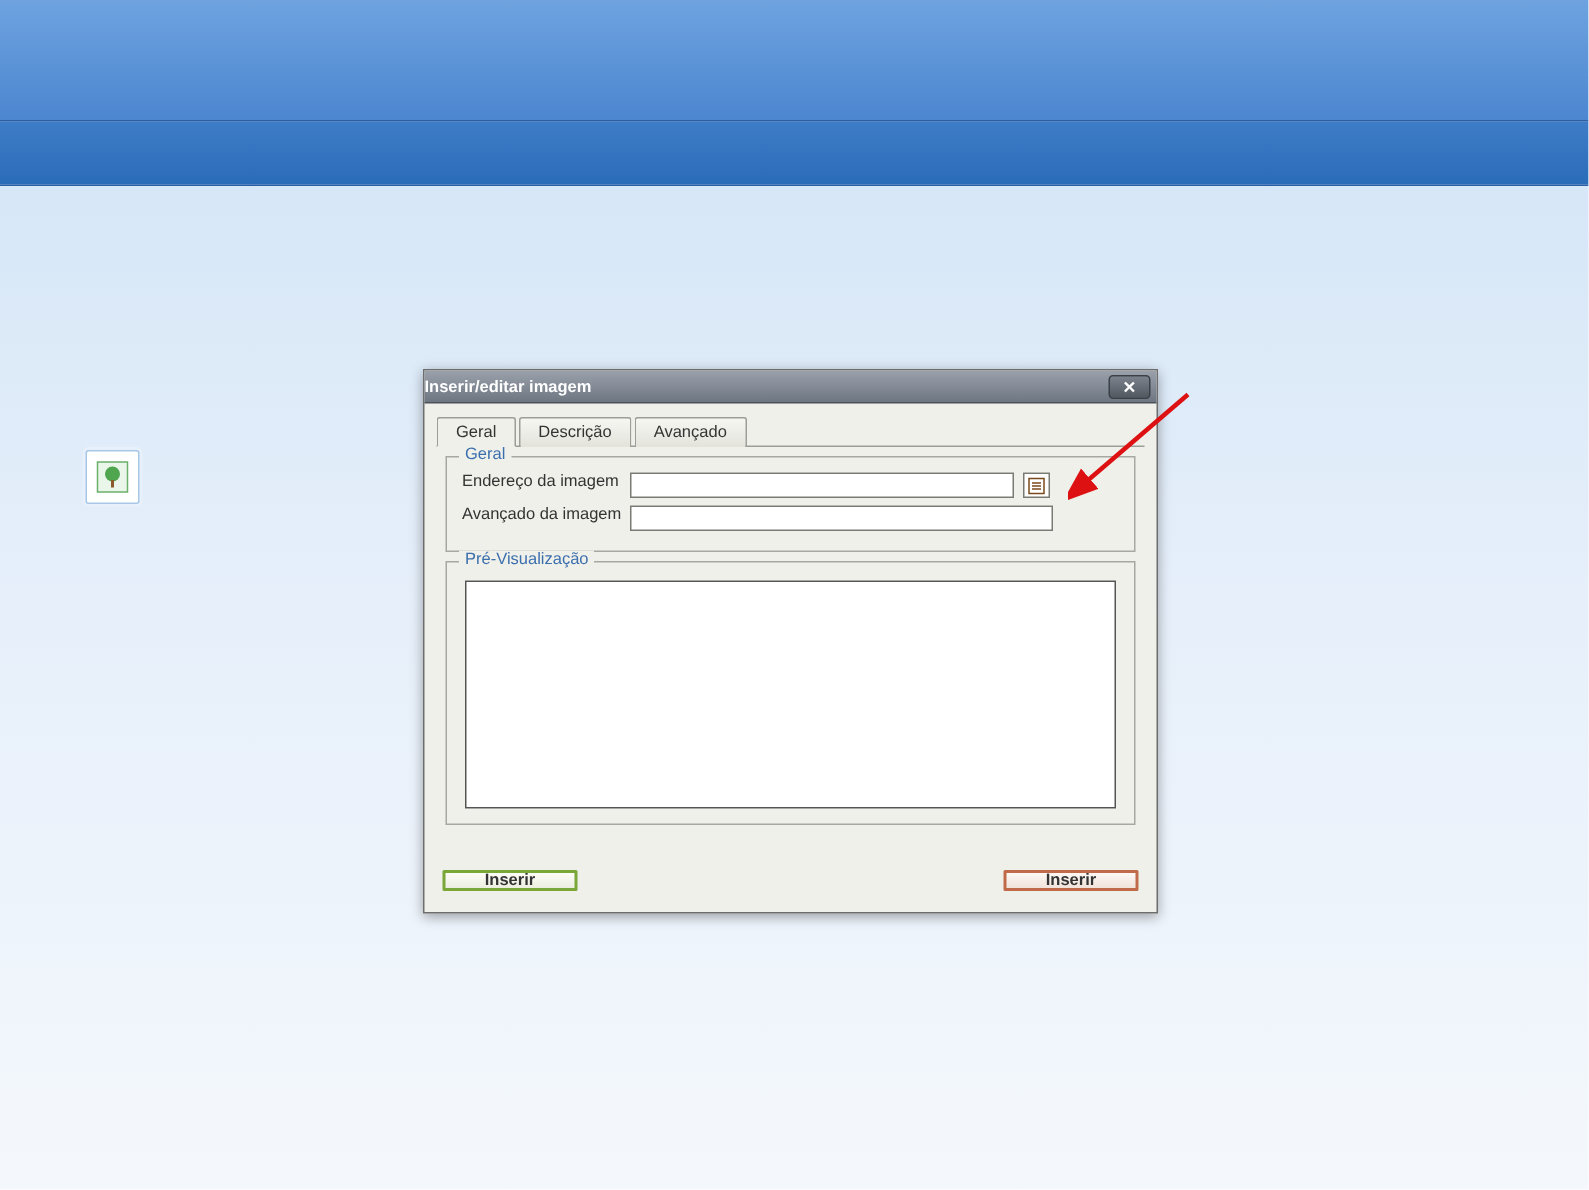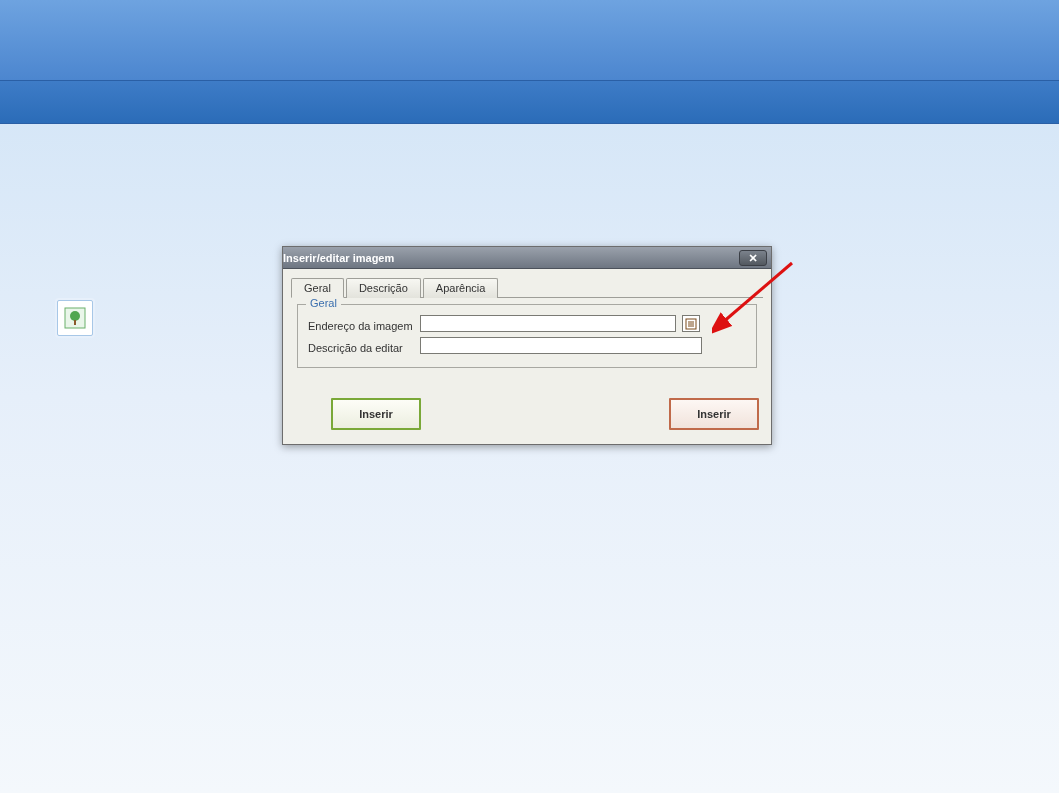--- a/index.html
+++ b/index.html
@@ -73,21 +73,21 @@
       padding:6px 6px 8px 6px;
     }
     .fieldset {
       border:1px solid #a8a8a2; padding:10px 10px 8px 10px; margin-bottom:6px;
       position:relative;
     }
     .fieldset .legend {
       position:absolute; top:-8px; left:8px; background:#f0f0ea; padding:0 4px;
       font-size:11px; color:#3b6fae;
     }
-    .form-row { display:flex; align-items:flex-end; margin-bottom:5px; }
+    .form-row { display:flex; align-items:flex-start; margin-bottom:5px; }
     .form-row label { font-size:11px; width:112px; color:#333; }
     .form-row input[type=text] {
       height:17px; border:1px solid #7a7a74; font-size:11px; padding:0 3px;
       background:#fff;
     }
     .url-input { width:256px; }
     .wide-input { width:282px; }
     .dropdown {
       width:282px; height:17px; border:1px solid #7a7a74;
       background: linear-gradient(to bottom,#fdfdfd 0%, #dedede 100%);
@@ -100,23 +100,23 @@
       cursor:pointer;
     }
     .preview-box {
       border:1px solid #555; height:152px; background:#fff; margin:2px;
     }
     .dlg-footer {
       display:flex; justify-content:space-between;
       padding:8px 12px 14px 12px;
     }
     .btn {
-      width:90px; height:32px; font-size:11px; font-weight:bold;
+      width:90px; height:14px; font-size:11px; font-weight:bold;
       border-radius:1px; cursor:pointer;
-      display:flex; align-items:center; justify-content:center;margin-left:36px;
+      display:flex; align-items:center; justify-content:center;
     }
     .btn-insert {
       background: linear-gradient(to bottom,#fdfdf7 0%, #eceee0 100%);
       border:2px solid #7aa838; color:#333;
     }
     .btn-cancel {
       background: linear-gradient(to bottom,#fdf7f4 0%, #f1e3db 100%);
       border:2px solid #c06a4a; color:#333;
     }
     .arrow {
@@ -158,21 +158,21 @@
   <div class="dlg-title">
     <span>Inserir/editar imagem</span>
     <div class="dlg-close">
       <span>✕</span>
     </div>
   </div>
 
   <div class="tabs-row">
     <div class="tab active">Geral</div>
     <div class="tab">Descrição</div>
-    <div class="tab">Aparência</div>
+    <div class="tab">Avançado</div>
   </div>
 
   <div class="dlg-body">
     <div class="fieldset">
       <span class="legend">Geral</span>
 
       <div class="form-row">
         <label>Endereço da imagem</label>
         <input type="text" class="url-input" value="" style="">
         <div class="browse-btn">
@@ -180,26 +180,30 @@
             <rect x="1" y="1" width="10" height="10" fill="none" stroke="#7a4a1a"></rect>
             <line x1="3" y1="4" x2="9" y2="4" stroke="#7a4a1a"></line>
             <line x1="3" y1="6" x2="9" y2="6" stroke="#7a4a1a"></line>
             <line x1="3" y1="8" x2="9" y2="8" stroke="#7a4a1a"></line>
           </svg>
         </div>
       </div>
 
 
       <div class="form-row">
-        <label>Descrição da editar</label>
+        <label>Avançado da imagem</label>
         <input type="text" class="wide-input" value="" style="">
       </div>
 
     </div>
 
+    <div class="fieldset">
+      <span class="legend">Pré-Visualização</span>
+      <div class="preview-box"></div>
+    </div>
   </div>
 
   <div class="dlg-footer">
     <div class="btn btn-insert">Inserir</div>
     <div class="btn btn-cancel">Inserir</div>
   </div>
 </div>
 
 <svg class="arrow" viewBox="0 0 90 80">
   <defs>

